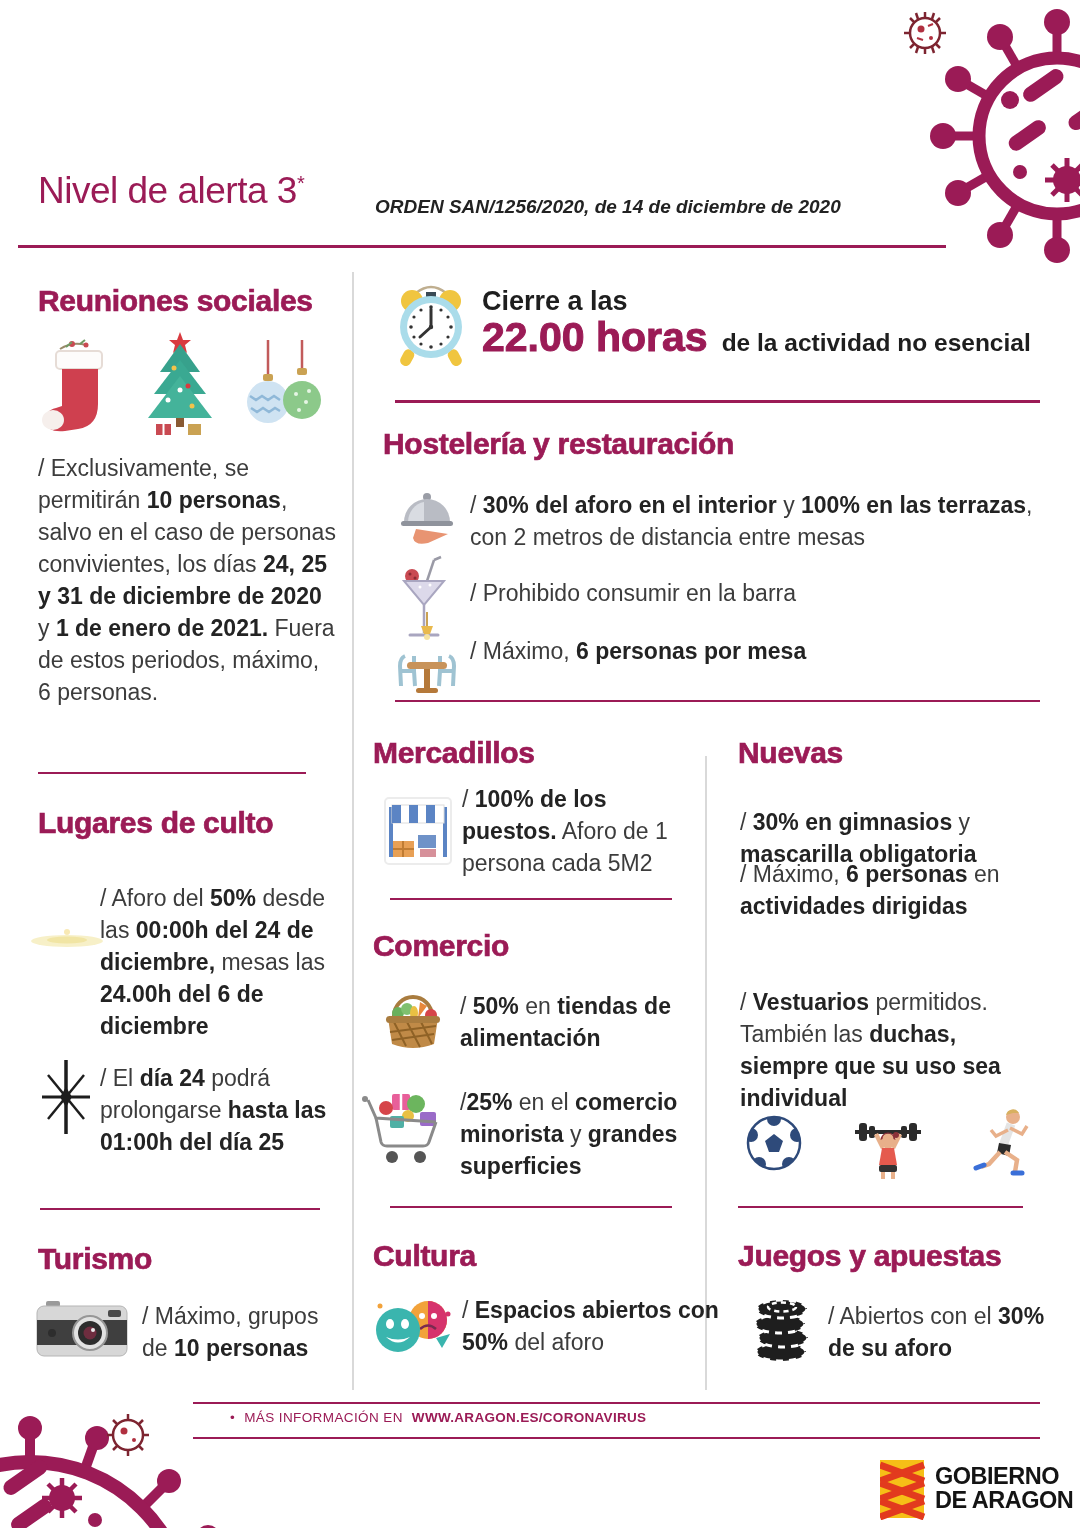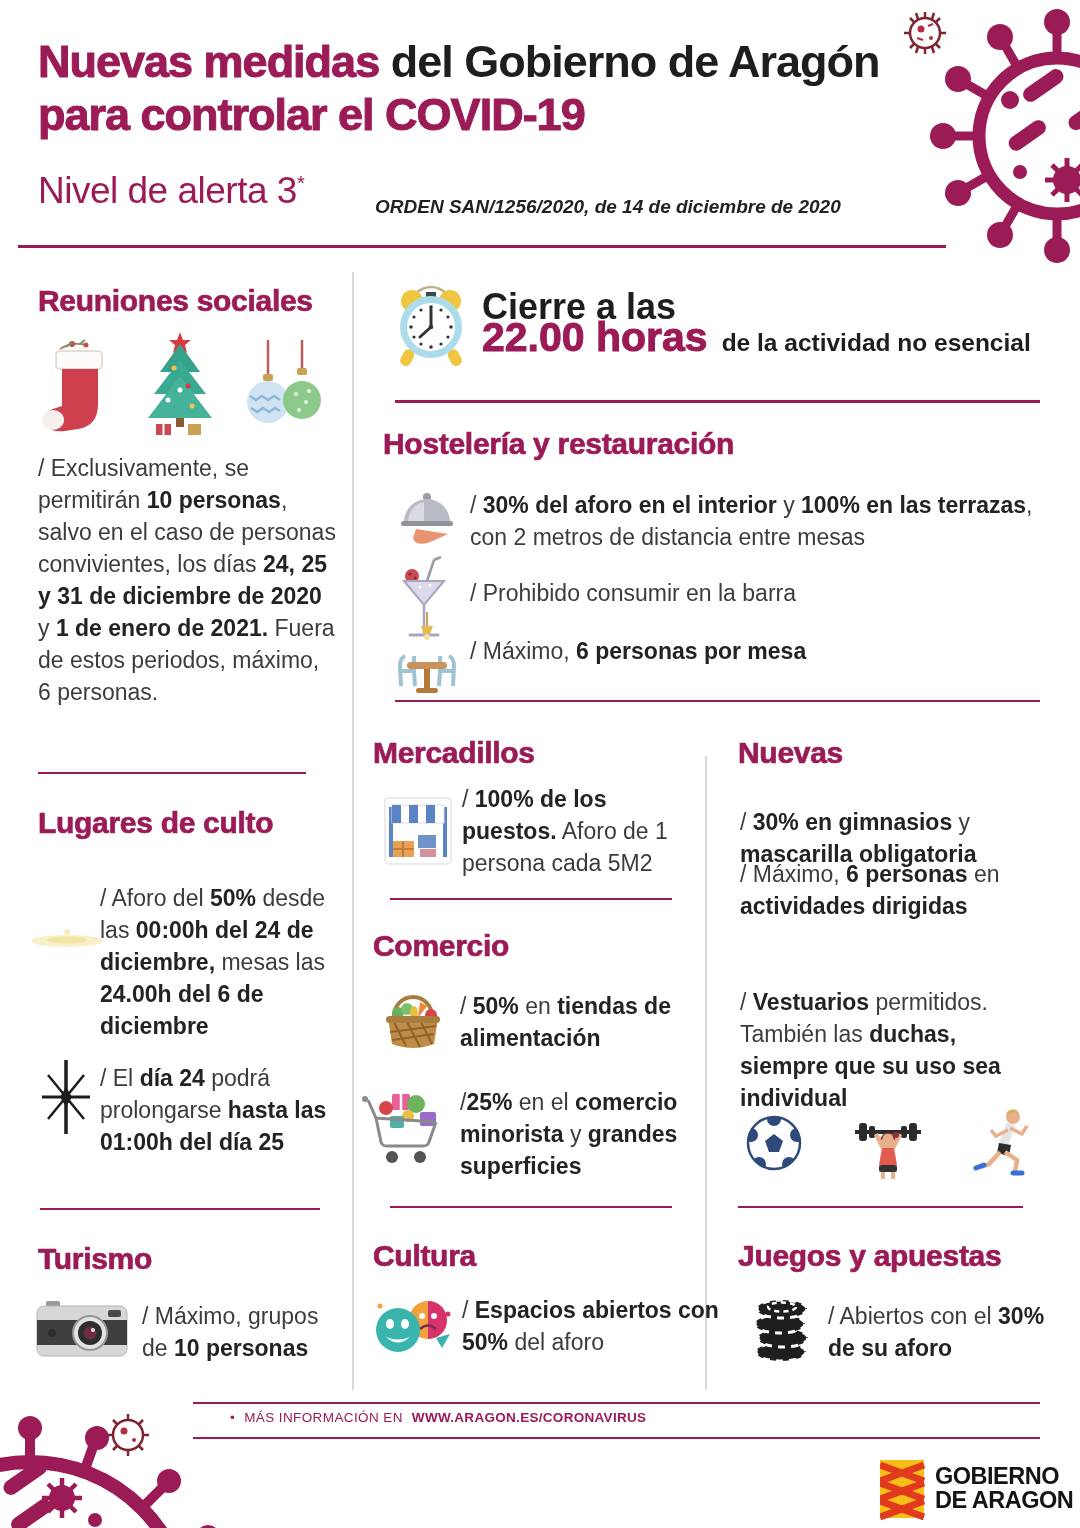--- a/index.html
+++ b/index.html
@@ -17,36 +17,35 @@
   .alert sup{font-size:20px;}
   .order{left:375px;top:196px;font-size:19px;font-style:italic;font-weight:700;color:#222;}
   .header-rule{left:18px;top:245px;width:928px;height:3px;}
 
   .sec-title{position:absolute;font-size:30px;font-weight:700;color:var(--accent);-webkit-text-stroke:0.7px var(--accent);letter-spacing:-0.3px;}
   .txt{position:absolute;font-size:23px;line-height:32px;color:var(--body);}
   .txt b{color:#232323;}
 
   .xmas-row{left:40px;top:330px;width:292px;display:flex;gap:16px;align-items:flex-end;}
 
-  .closing-prefix{left:482px;top:286px;font-size:36px;font-weight:700;color:var(--ink);}
+  .closing-prefix{left:482px;top:286px;font-size:27px;font-weight:700;color:var(--ink);}
   .closing-line{left:482px;top:314px;display:flex;align-items:baseline;white-space:nowrap;}
   .closing-time{font-size:41px;font-weight:700;color:var(--accent);-webkit-text-stroke:1px var(--accent);}
   .closing-suffix{font-size:24.5px;font-weight:700;color:var(--ink);margin-left:14px;}
 
   .f-text{left:230px;top:1410px;font-size:13.5px;color:var(--accent);letter-spacing:0.4px;display:flex;align-items:center;gap:9px;}
   .f-text b{letter-spacing:0.3px;}
   .logo{left:880px;top:1458px;display:flex;gap:9px;align-items:center;}
   .logo-text{font-size:23.5px;font-weight:700;line-height:1.02;color:#141414;letter-spacing:-0.5px;}
 </style>
 </head>
 <body>
 
 <div class="page">
 
-  <div class="abs title"><b class="accent">Nuevas medidas</b><span> del Gobierno de Aragón </span><b class="accent">para controlar el COVID-19</b></div>
   <div class="abs alert"><span>Nivel de alerta 3</span><sup>*</sup></div>
   <div class="abs order">ORDEN SAN/1256/2020, de 14 de diciembre de 2020</div>
   <div class="rule header-rule"></div>
 
   <svg class="abs" style="left:870px;top:0;width:210px;height:268px;" viewBox="0 0 210 268">
     <g stroke="#7d2430" fill="none" stroke-width="2.5">
       <circle cx="55" cy="33" r="15"></circle>
       <g>
         <line x1="55" y1="12" x2="55" y2="18"></line>
           <line x1="55" y1="48" x2="55" y2="54"></line>

